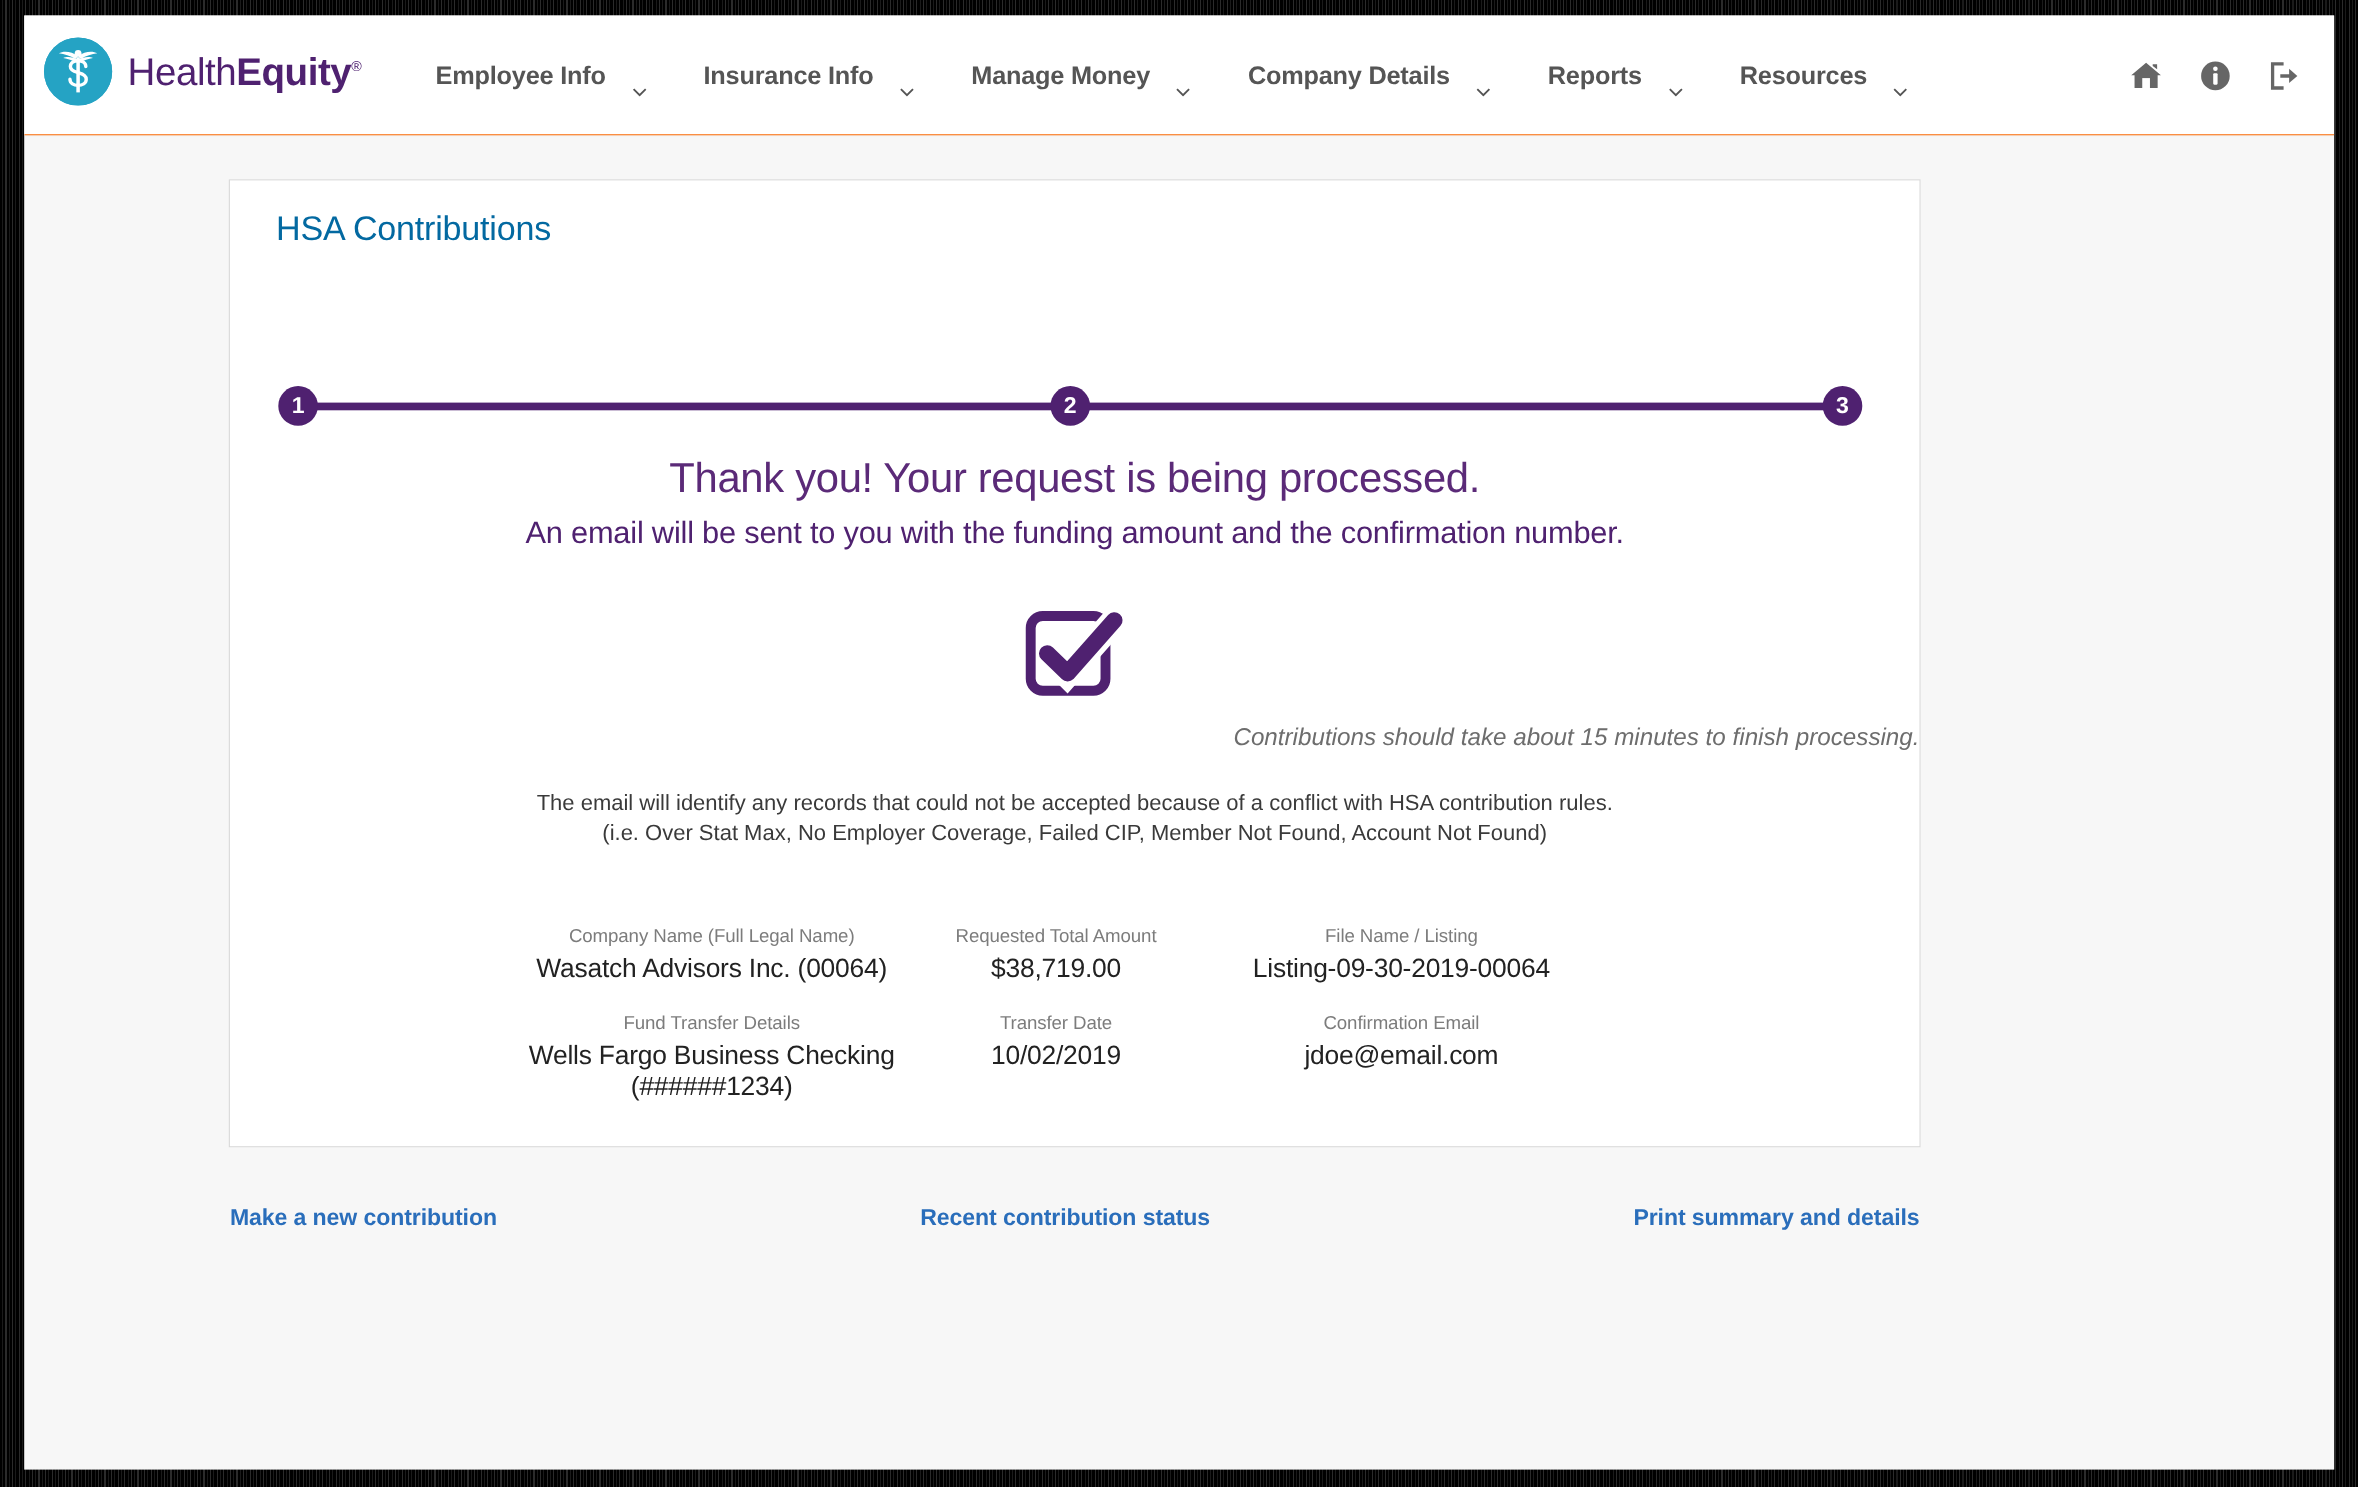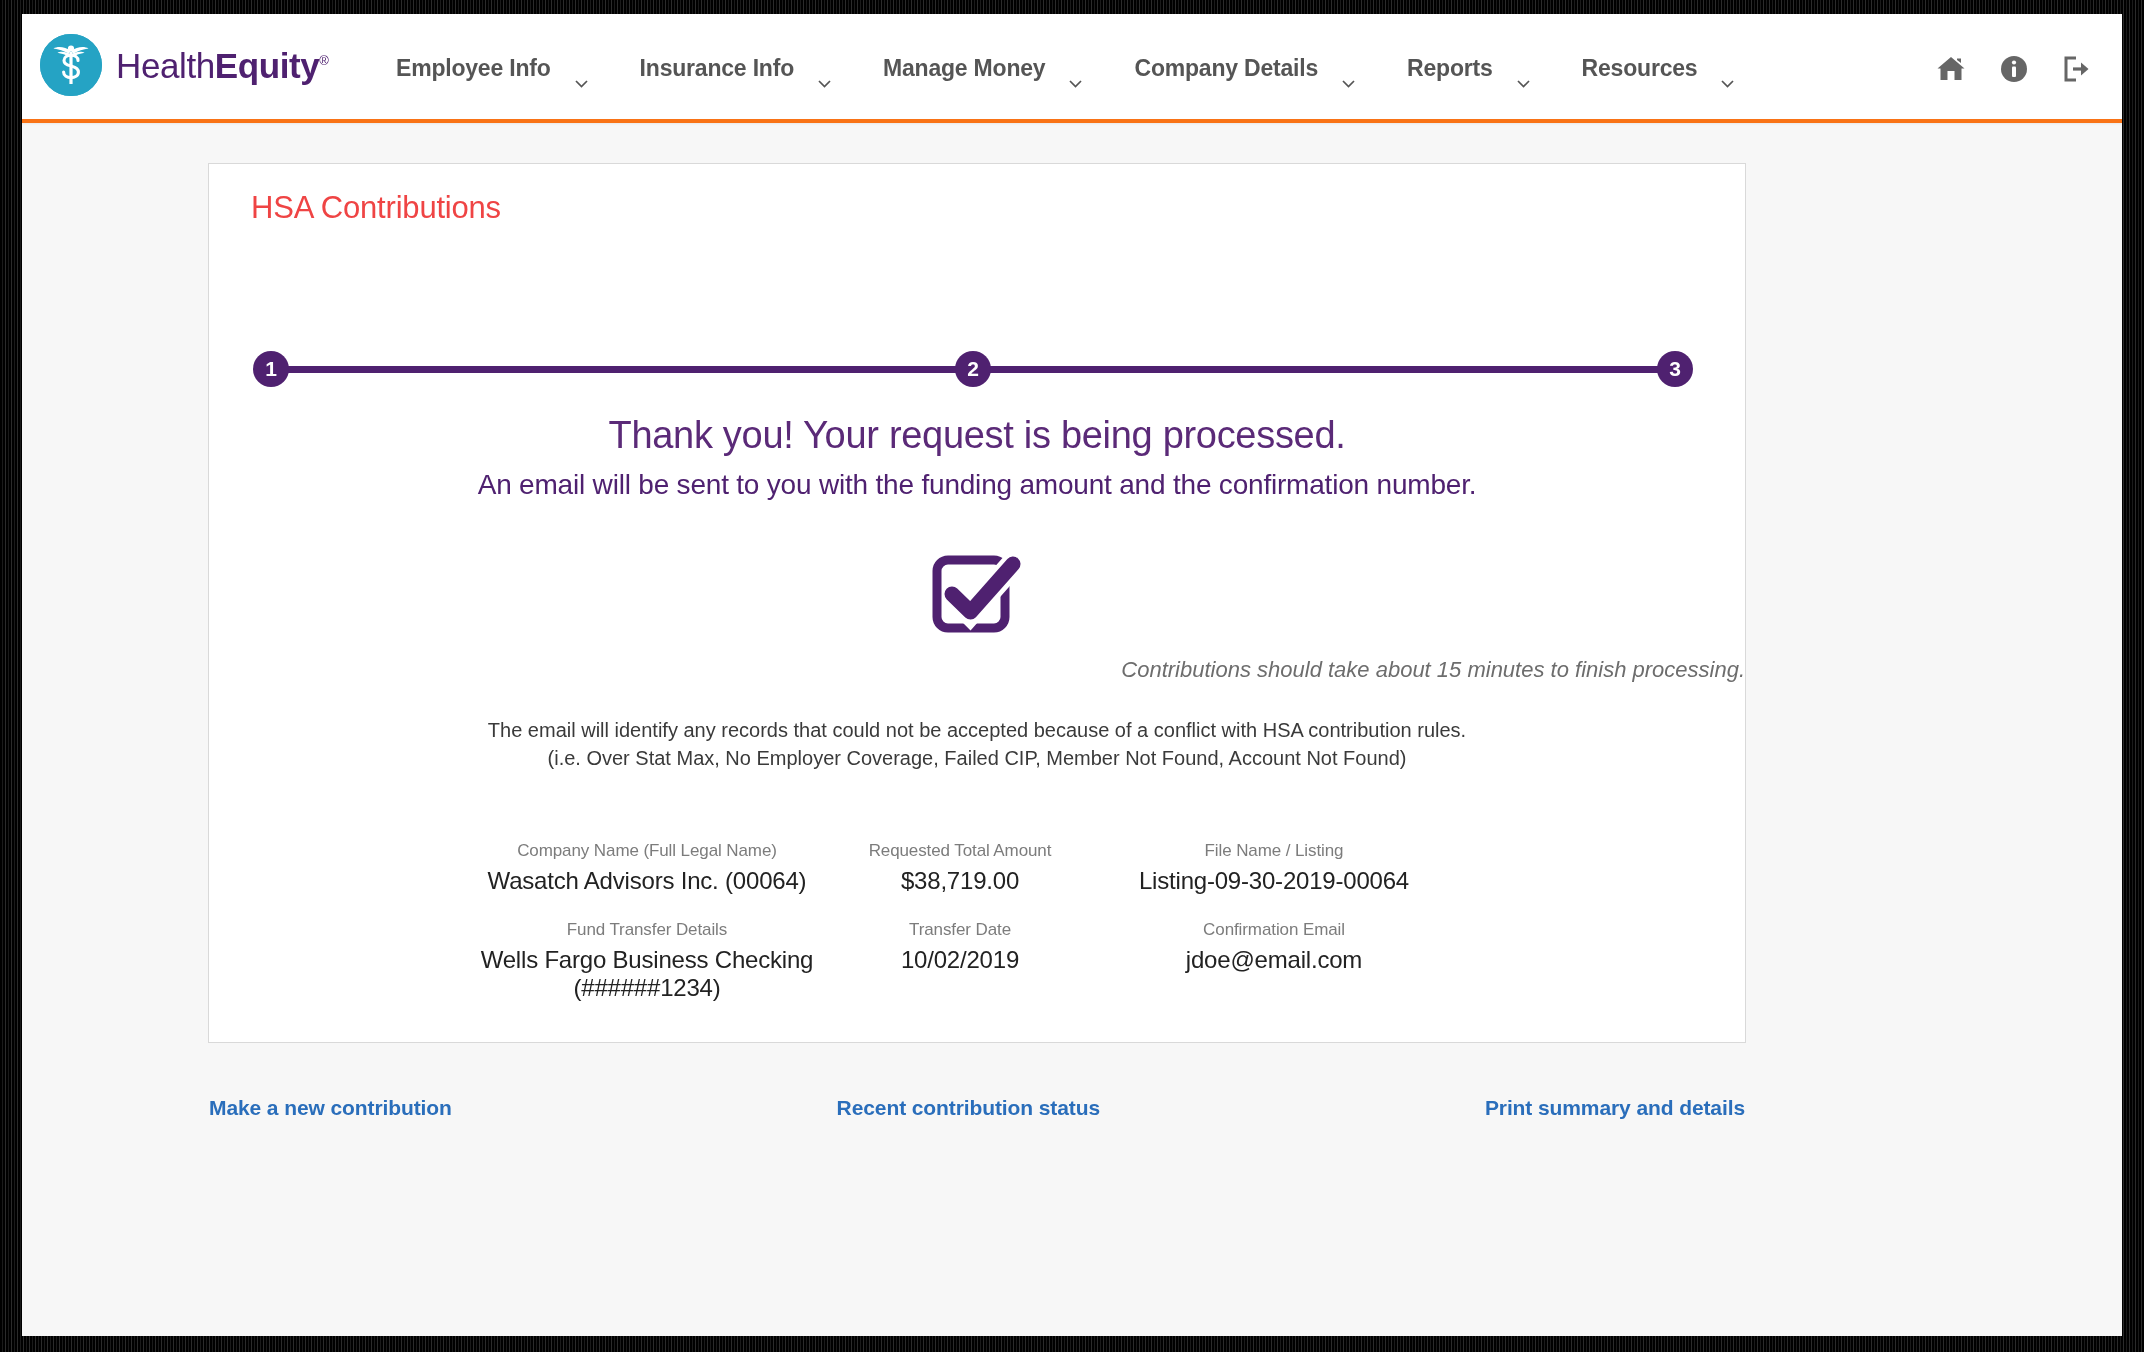--- a/index.html
+++ b/index.html
@@ -36,21 +36,21 @@
     overflow: hidden;
   }
 
   
   #header {
     position: absolute;
     left: 0; top: 0;
     width: 2100px;
     height: 109px;
     background: #ffffff;
-    border-bottom: 4px solid #f97316;
+    border-bottom: 1px solid #f97316;
     box-shadow: 0 1px 2px rgba(0,0,0,0.06);
   }
 
   #logo-wrap {
     position: absolute;
     left: 18px;
     top: 13px;
     display: flex;
     align-items: center;
     height: 76px;
@@ -133,21 +133,21 @@
     height: 880px;
     background: #ffffff;
     border: 1px solid #d9d9d9;
   }
 
   #card-title {
     position: absolute;
     left: 42px;
     top: 26px;
     font-size: 31px;
-    color: #ef4444;
+    color: #0369a1;
     letter-spacing: -0.2px;
   }
 
   
   #stepper {
     position: absolute;
     left: 44px;
     top: 187px;
     width: 1440px;
     height: 36px;

